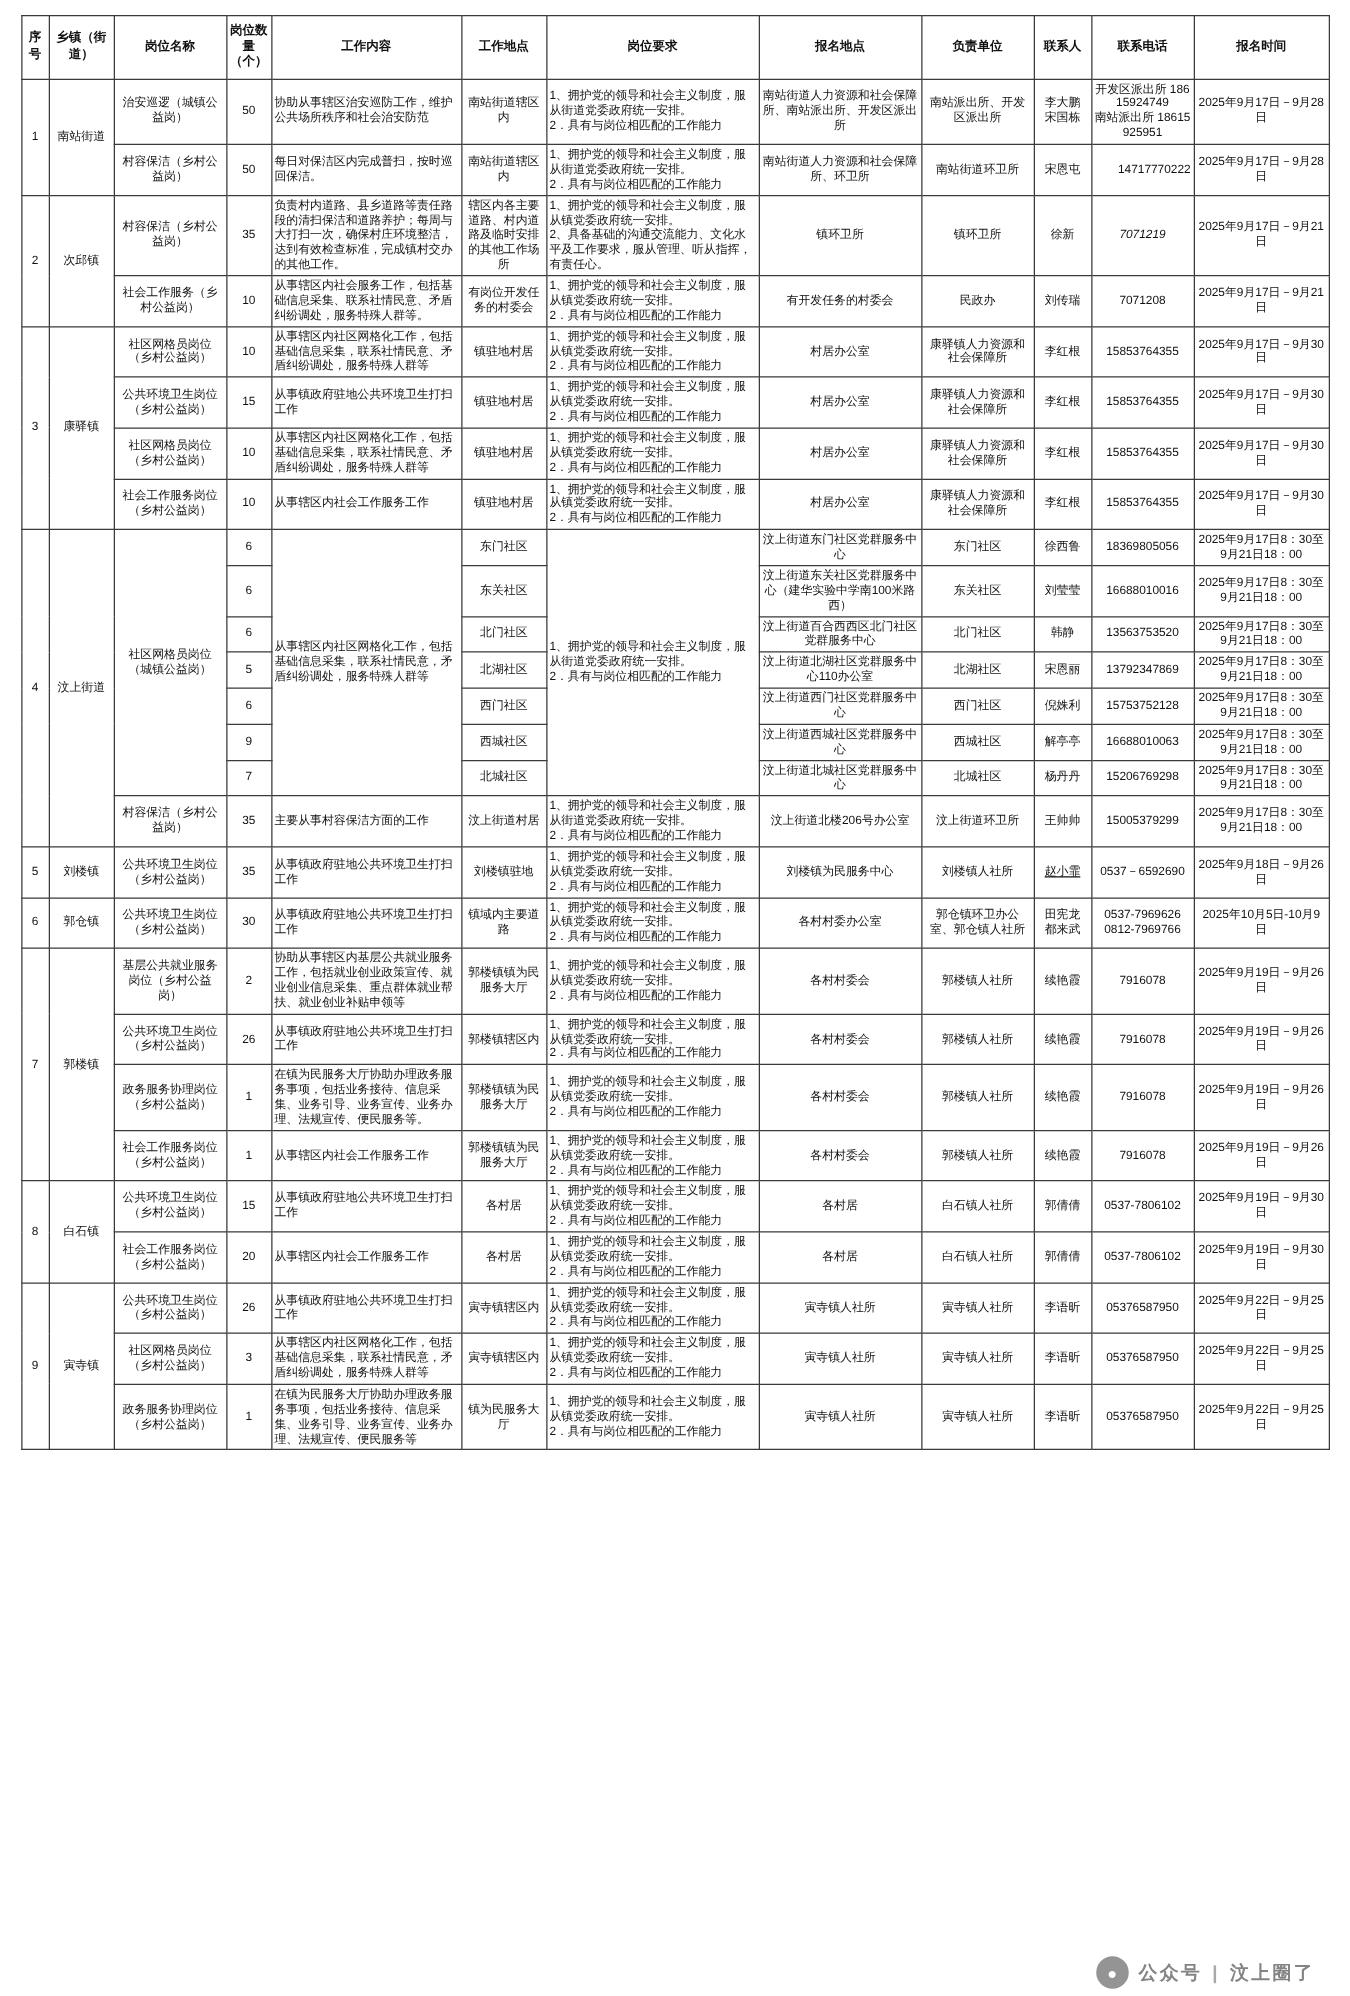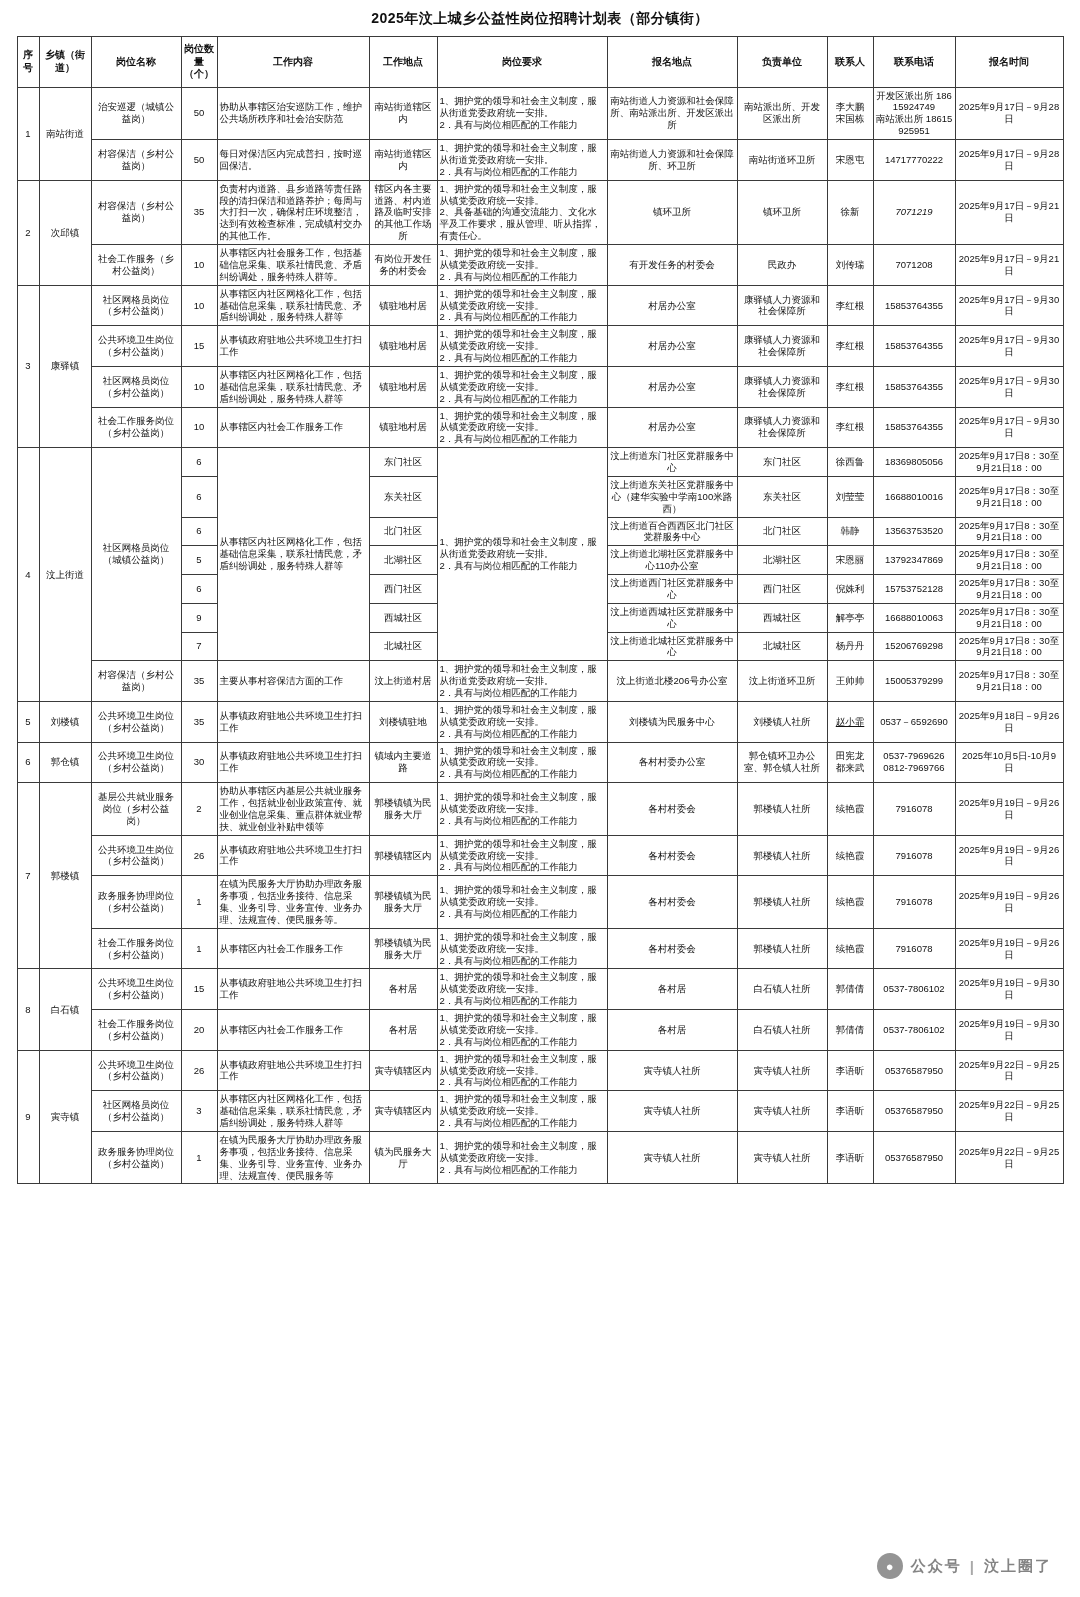--- a/index.html
+++ b/index.html
@@ -5,21 +5,21 @@
   html,body{margin:0;padding:0;background:#fff;}
   body{font-family:"Liberation Sans","DejaVu Sans",sans-serif;color:#111;}
   .page{width:1080px;min-height:1597px;background:#fff;position:relative;box-sizing:border-box;padding:0 6px;}
   .title{
     text-align:center;
     font-size:14px;
     font-weight:bold;
     letter-spacing:0.5px;
     padding:10px 0 8px 0;
   }
-  table{border-collapse:collapse;width:1040px;margin:0 auto;table-layout:fixed;}
+  table{border-collapse:collapse;width:1040px;margin:12px auto;table-layout:fixed;}
   td,th{
     border:1px solid #3a3a3a;
     font-size:9.5px;
     line-height:1.25;
     padding:2px 2px;
     vertical-align:middle;
     word-break:break-all;
   }
   th{font-weight:bold;text-align:center;font-size:10px;padding:6px 2px;}
   td.c{text-align:center;}
@@ -54,21 +54,20 @@
     background:#6b6b6b;color:#fff;display:flex;align-items:center;justify-content:center;
     font-size:13px;font-weight:bold;letter-spacing:0;
   }
   .wm .sep{color:#888;}
 </style>
 </head>
 <body>
 
 <div class="page">
 
-  <div class="title">2025年汶上城乡公益性岗位招聘计划表（部分镇街）</div>
 
   <table>
     <colgroup>
       <col class="seq">
         <col class="town">
         <col class="post">
         <col class="num">
         <col class="content">
       <col class="place">
         <col class="req">
@@ -115,21 +114,21 @@
         <tr>
           <td class="c">村容保洁（乡村公益岗）</td>
           <td class="c">50</td>
           <td class="l">每日对保洁区内完成普扫，按时巡回保洁。</td>
           <td class="c">南站街道辖区内</td>
           <td class="l" style="white-space: pre-line;">1、拥护党的领导和社会主义制度，服从街道党委政府统一安排。
 2．具有与岗位相匹配的工作能力</td>
           <td class="c">南站街道人力资源和社会保障所、环卫所</td>
           <td class="c">南站街道环卫所</td>
           <td class="c" style="white-space: pre-line;">宋恩屯</td>
-          <td class="c" style="white-space: pre-line;">14717770222</td>
+          <td class="c" style="white-space: pre-line; text-align: right;">14717770222</td>
           <td class="c">2025年9月17日－9月28日</td>
         </tr>
         <tr>
           <td class="c" rowspan="2">2</td>
           <td class="c" rowspan="2">次邱镇</td>
           <td class="c">村容保洁（乡村公益岗）</td>
           <td class="c">35</td>
           <td class="l">负责村内道路、县乡道路等责任路段的清扫保洁和道路养护；每周与大打扫一次，确保村庄环境整洁，达到有效检查标准，完成镇村交办的其他工作。</td>
           <td class="c">辖区内各主要道路、村内道路及临时安排的其他工作场所</td>
           <td class="l" style="white-space: pre-line;">1、拥护党的领导和社会主义制度，服从镇党委政府统一安排。

